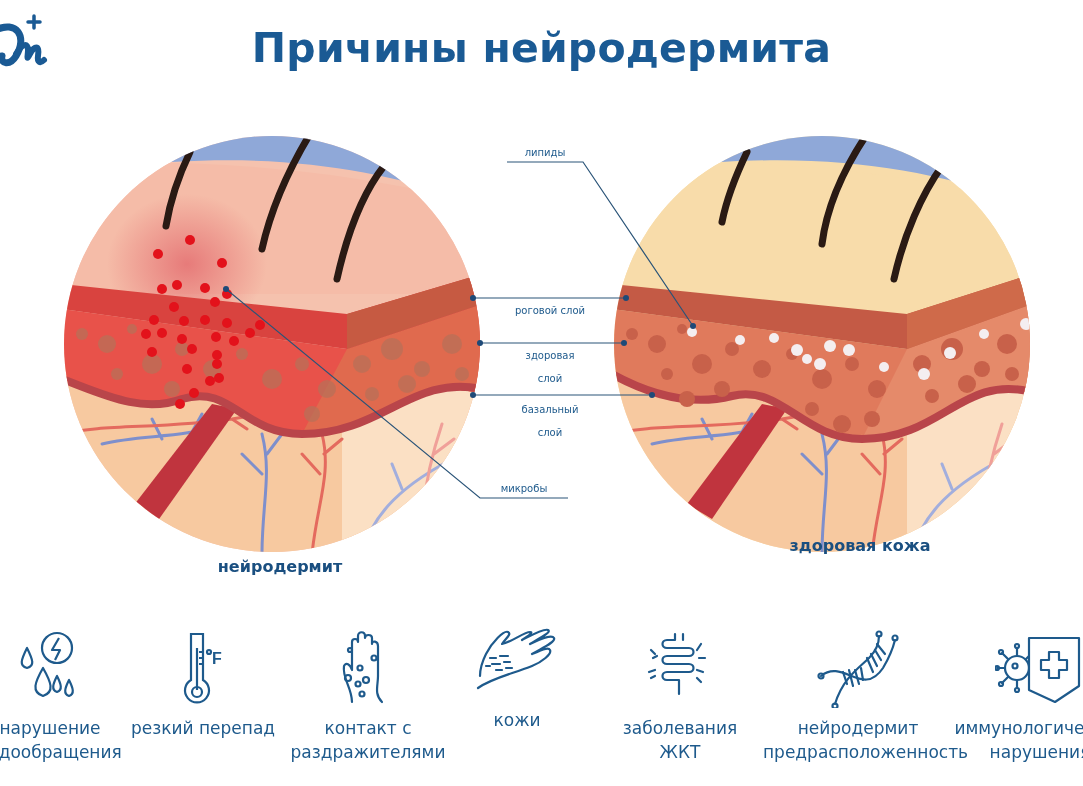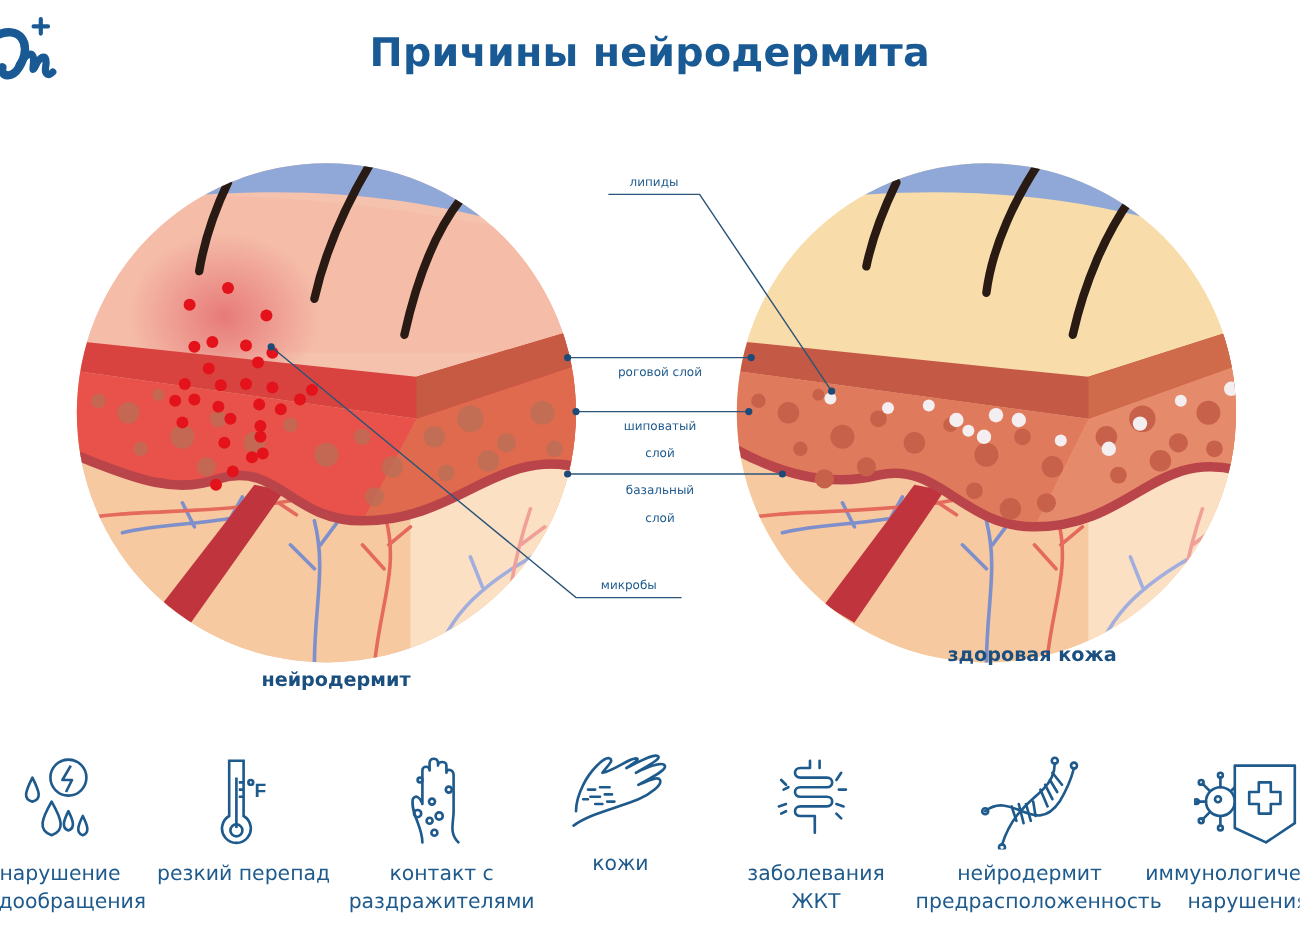--- a/index.html
+++ b/index.html
@@ -1,18 +1,18 @@
 <!DOCTYPE html>
 <html><head>
 <meta charset="utf-8">
 <style>
   html, body { margin: 0; padding: 0; background: #ffffff; }
   body { width: 1083px; height: 786px; position: relative; overflow: hidden; font-family: "DejaVu Sans", sans-serif; color: #1e5a8c; }
   .logo { position: absolute; left: -14px; top: 6px; width: 70px; height: 70px; }
-  .title { position: absolute; left: 0; width: 1083px; top: 24px; text-align: center; font-size: 33px; font-weight: bold; color: #1a5a94; letter-spacing: 0.2px; }
+  .title { position: absolute; left: 0; width: 1083px; top: 24px; text-align: center; font-size: 41px; font-weight: bold; color: #1a5a94; letter-spacing: 0.2px; }
   .circle-wrap { position: absolute; }
   .circle-wrap svg { display: block; }
   .caption { position: absolute; font-size: 16px; font-weight: bold; color: #1a4f80; text-align: center; }
   .label { position: absolute; font-size: 10px; color: #1e5a8c; text-align: center; line-height: 23px; }
   .overlay { position: absolute; left: 0; top: 0; pointer-events: none; }
   .cause { position: absolute; top: 628px; width: 190px; text-align: center; }
   .cause .icon { display: block; margin: 0 auto; height: 80px; }
   .cause .txt { font-size: 17px; line-height: 24px; color: #1e5a8c; margin-top: 8px; white-space: nowrap; }
 </style>
 </head>
@@ -224,21 +224,21 @@
     <circle cx="480" cy="343" r="3"></circle>
       <circle cx="624" cy="343" r="3"></circle>
     <circle cx="473" cy="395" r="3"></circle>
       <circle cx="652" cy="395" r="3"></circle>
     <circle cx="226" cy="289" r="3"></circle>
   </g>
 </svg>
 
 <div class="label" style="left:505px; top:141px; width:80px;">липиды</div>
 <div class="label" style="left:480px; top:299px; width:140px;">роговой слой</div>
-<div class="label" style="left:480px; top:344px; width:140px;">шиповатый</div>
+<div class="label" style="left:480px; top:344px; width:140px;">здоровая</div>
 <div class="label" style="left:480px; top:367px; width:140px;">слой</div>
 <div class="label" style="left:480px; top:398px; width:140px;">базальный</div>
 <div class="label" style="left:480px; top:421px; width:140px;">слой</div>
 <div class="label" style="left:478px; top:477px; width:92px;">микробы</div>
 
 <div class="cause" style="left:-45px;">
   <svg class="icon" width="70" height="80" viewBox="0 0 70 80">
     <g fill="none" stroke="#1e5a8c" stroke-width="2.2" stroke-linejoin="round">
       <circle cx="42" cy="20" r="15"></circle>
       <path d="M44 10 L 37 22 H 45 L 40 32"></path>

